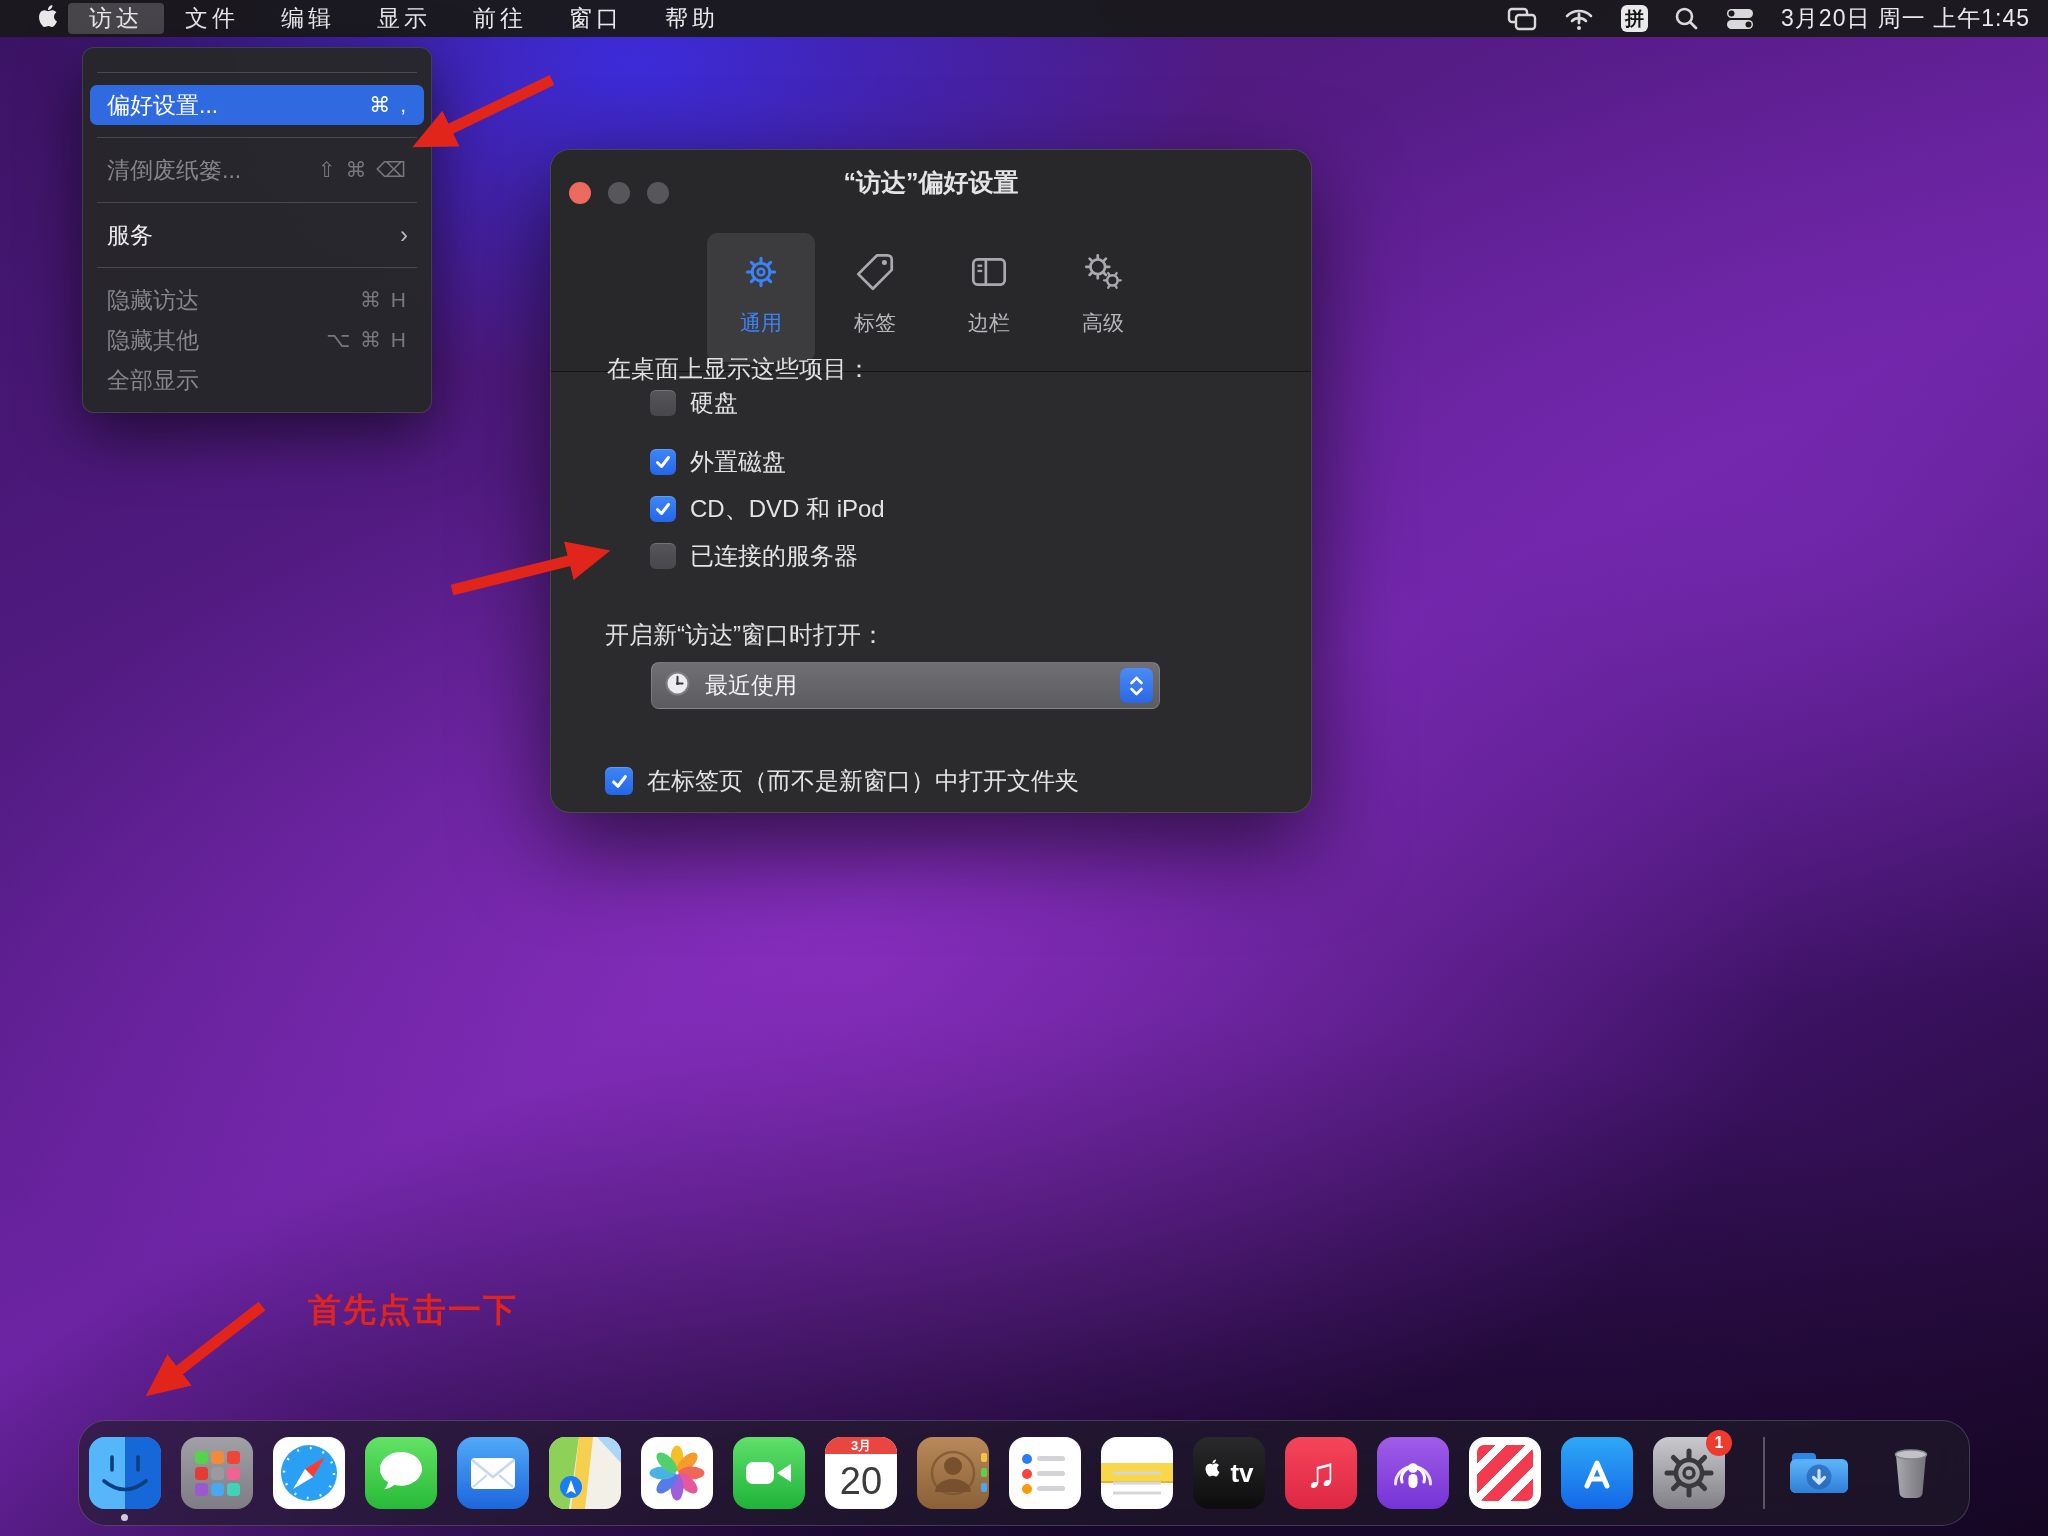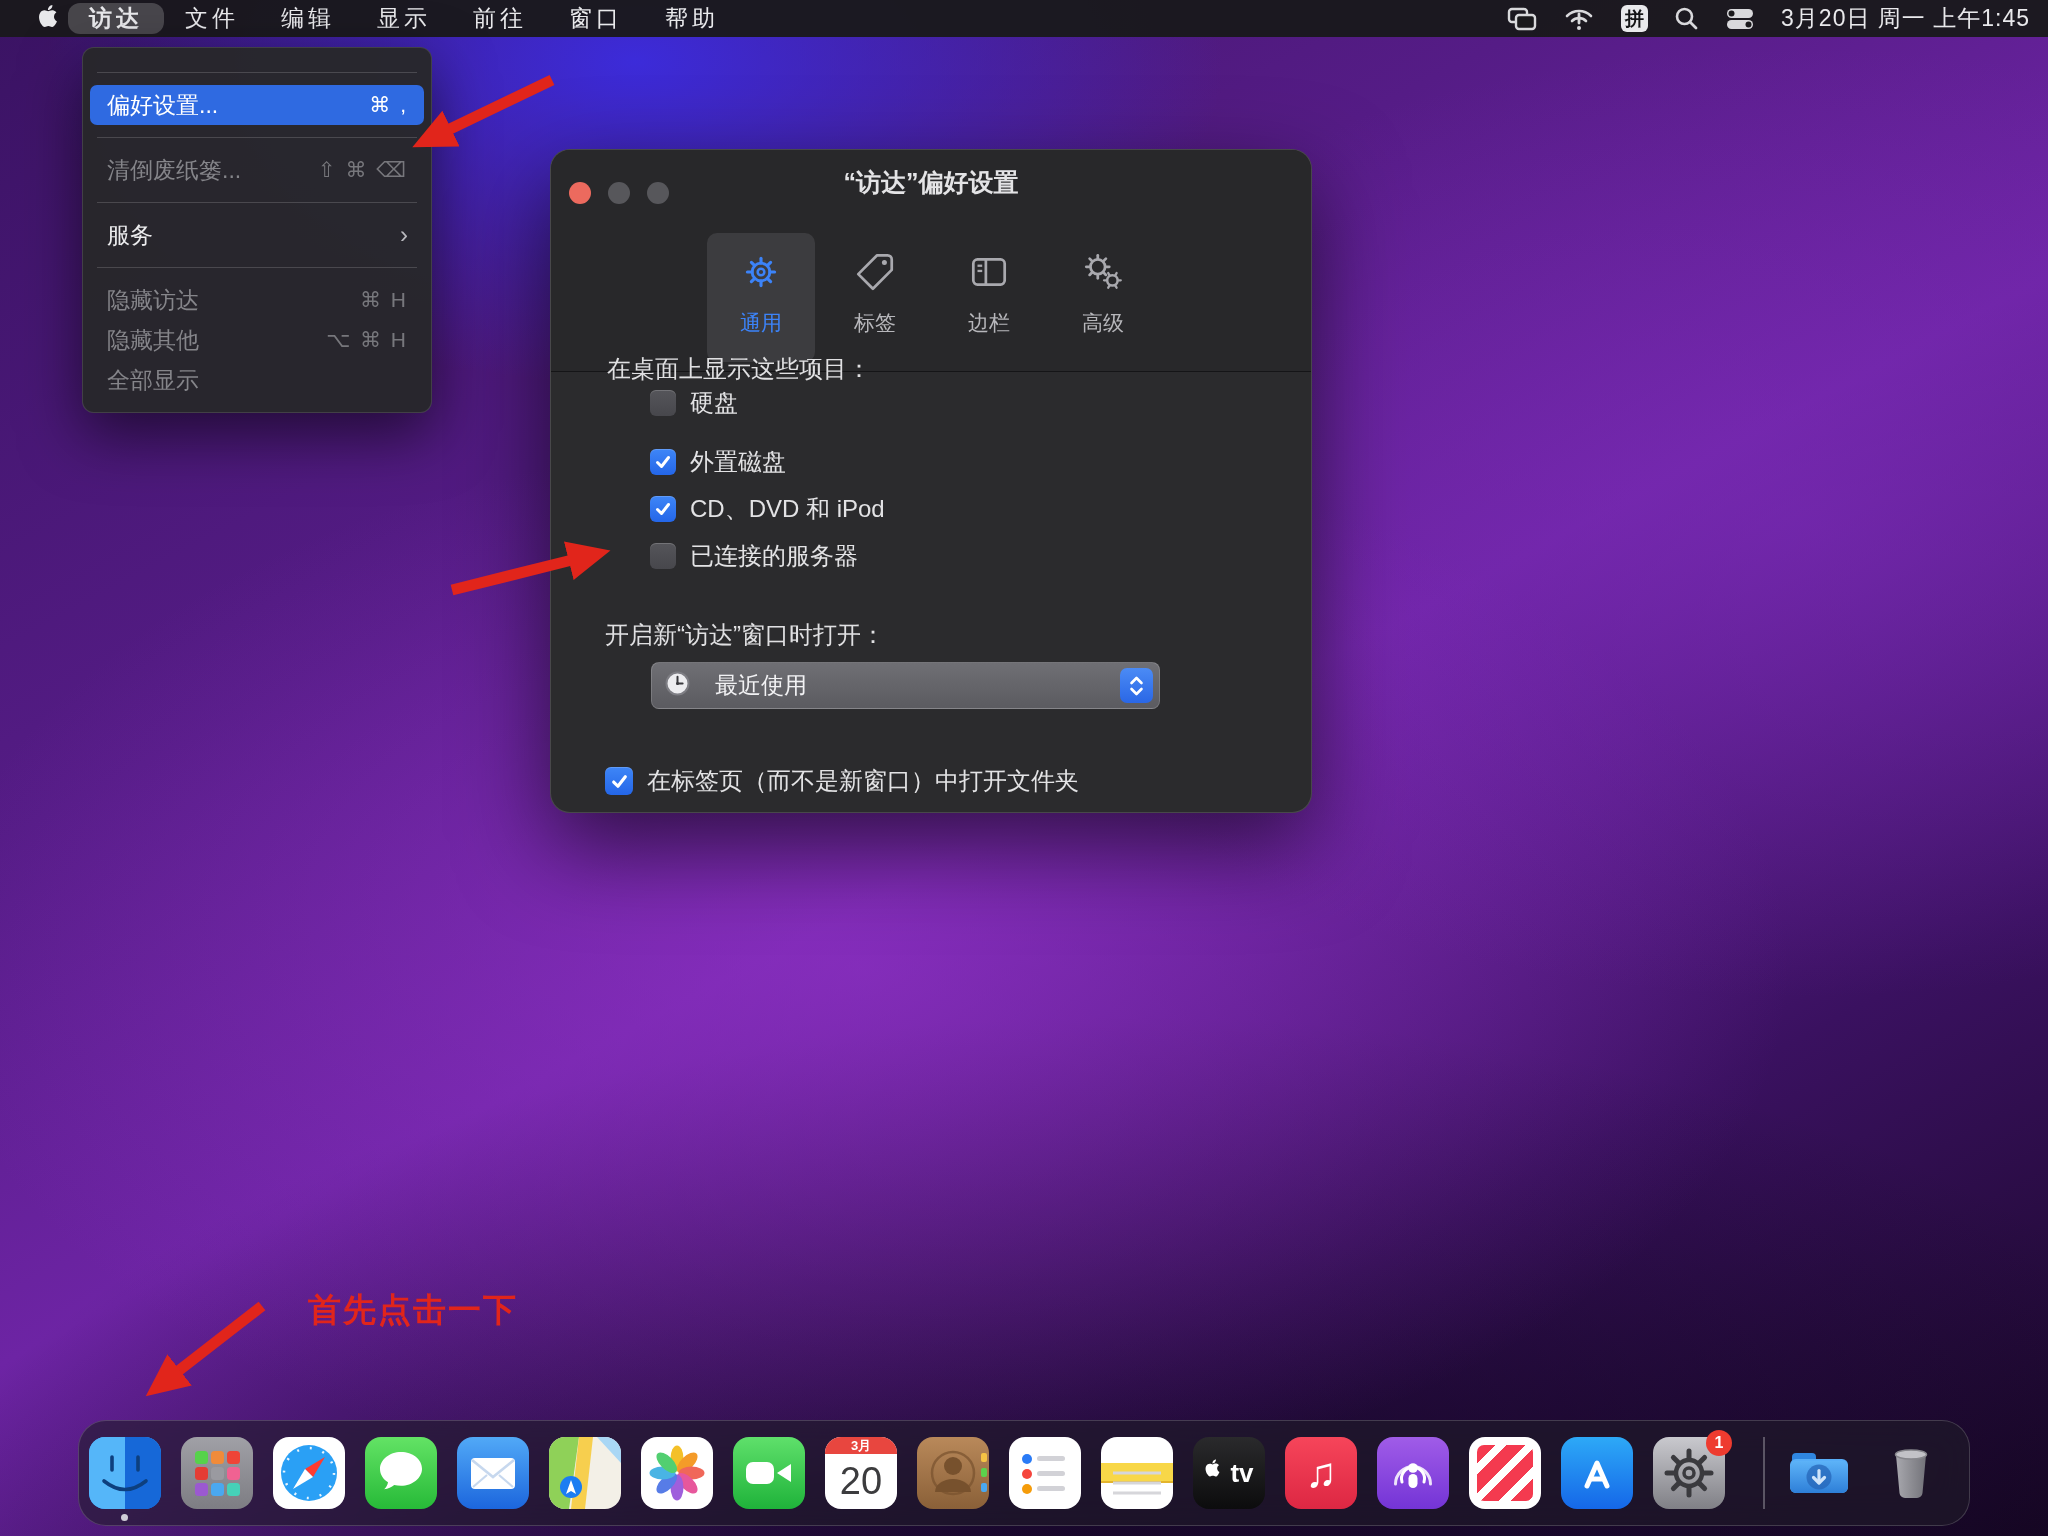--- a/index.html
+++ b/index.html
@@ -11,21 +11,21 @@
       radial-gradient(950px 520px at 31% 4%, rgba(59,45,226,0.92), rgba(59,45,226,0) 62%),
       radial-gradient(1300px 720px at 88% 34%, rgba(124,44,186,0.55), rgba(124,44,186,0) 66%),
       radial-gradient(1500px 860px at 42% 63%, rgba(150,52,205,0.6), rgba(150,52,205,0) 62%),
       radial-gradient(1800px 980px at 55% 112%, rgba(12,4,24,0.95), rgba(12,4,24,0) 72%),
       linear-gradient(152deg,#3a1363 0%,#551c86 32%,#6d24a4 52%,#3a1160 76%,#180726 100%);}
   
   .menubar{position:absolute;top:0;left:0;right:0;height:37px;background:rgba(26,25,29,0.97);
     display:flex;align-items:center;color:#e9e9ec;font-size:23px;z-index:50;}
   .mb-apple{width:40px;margin-left:28px;display:flex;justify-content:center;align-items:center;}
   .mb-item{padding:0 21px;height:31px;line-height:31px;letter-spacing:4px;font-weight:500;}
-  .mb-active{background:rgba(255,255,255,0.2);border-radius:12px;font-weight:700;}
+  .mb-active{background:rgba(255,255,255,0.2);border-radius:4px;font-weight:400;}
   .mb-right{margin-left:auto;display:flex;align-items:center;gap:26px;padding-right:18px;}
   .mb-ico{display:flex;align-items:center;}
   .mb-input{width:27px;height:27px;background:#e9e9ec;border-radius:6px;color:#151517;
     font-size:19px;font-weight:700;display:flex;align-items:center;justify-content:center;}
   .mb-date{font-size:23px;letter-spacing:1px;white-space:nowrap;}
   
   .fmenu{position:absolute;left:82px;top:47px;width:350px;z-index:55;background:rgba(39,39,42,0.97);
     border:1px solid rgba(255,255,255,0.12);border-radius:12px;padding:12px 0 12px;
     box-shadow:0 22px 60px rgba(0,0,0,0.55);box-sizing:border-box;}
   .fm-row{height:40px;display:flex;align-items:center;justify-content:space-between;
@@ -58,21 +58,21 @@
   .pw-label{position:absolute;font-size:24px;color:#e0e0e2;}
   .cbrow{position:absolute;left:99px;display:flex;align-items:center;gap:14px;height:28px;}
   .cb{width:26px;height:26px;border-radius:6px;background:linear-gradient(#55555a,#47474c);
     box-shadow:inset 0 1px 0 rgba(255,255,255,0.18);flex:0 0 auto;display:flex;
     align-items:center;justify-content:center;}
   .cb.on{background:linear-gradient(#3e86f7,#2466e8);}
   .cbl{font-size:24px;color:#e3e3e5;white-space:nowrap;}
   .pw-select{position:absolute;left:100px;top:512px;width:509px;height:47px;border-radius:8px;
     background:linear-gradient(#6f6f74,#5b5b60);border:1px solid rgba(255,255,255,0.16);
     display:flex;align-items:center;box-sizing:border-box;padding-left:12px;}
-  .sel-val{font-size:23px;color:#f2f2f4;margin-left:24px;}
+  .sel-val{font-size:23px;color:#f2f2f4;margin-left:14px;}
   .stepper{position:absolute;right:6px;top:5px;width:33px;height:35px;border-radius:7px;
     background:linear-gradient(#4b8bf5,#2a67e6);display:flex;align-items:center;justify-content:center;}
   .pw-bottomrow{position:absolute;left:54px;top:616px;display:flex;align-items:center;gap:14px;height:30px;}
   .pw-bottomrow .cb{width:28px;height:28px;}
   
   .dock{position:absolute;left:78px;top:1420px;width:1892px;height:106px;z-index:60;
     background:rgba(32,28,40,0.6);border:1px solid rgba(255,255,255,0.17);border-radius:28px;
     display:flex;align-items:center;padding-left:10px;box-sizing:border-box;backdrop-filter:blur(18px);}
   .di{width:72px;height:72px;border-radius:16px;margin-right:20px;position:relative;flex:0 0 auto;
     display:flex;align-items:center;justify-content:center;overflow:visible;}

